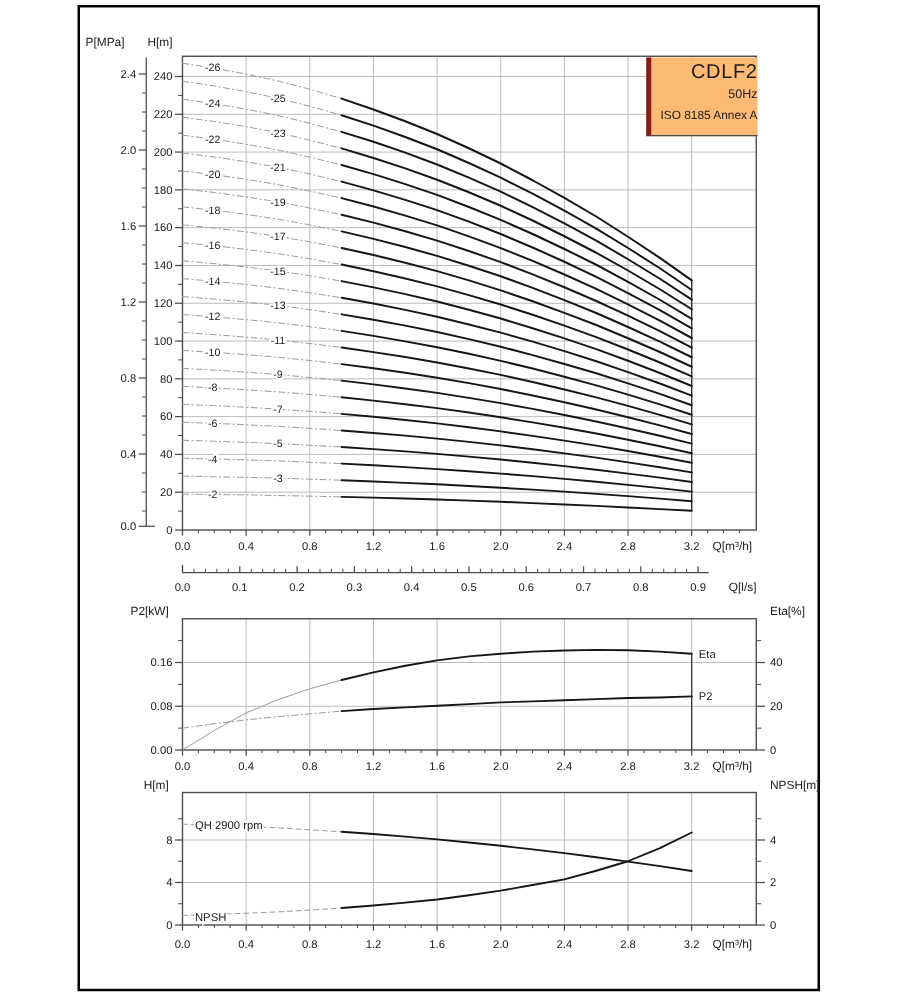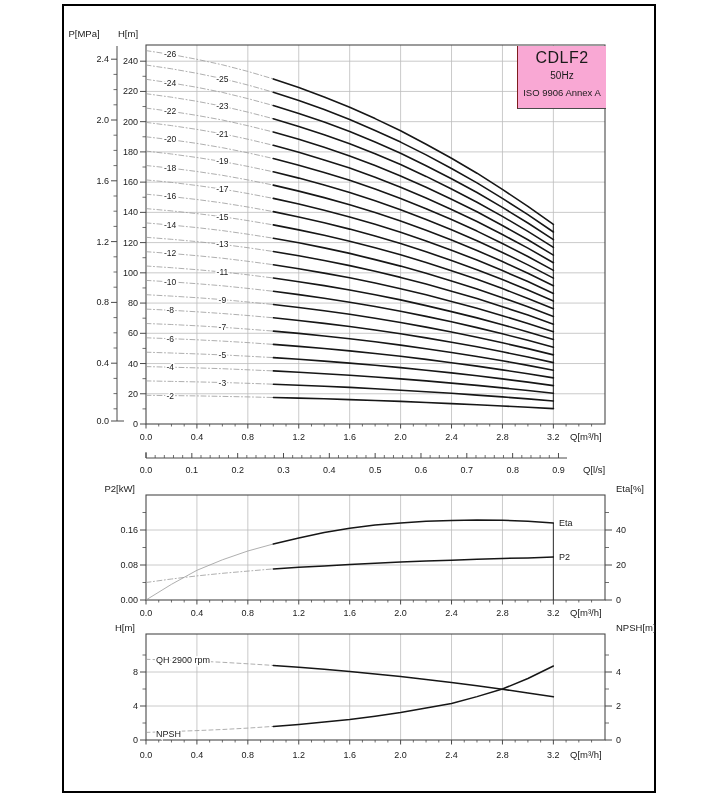--- a/index.html
+++ b/index.html
@@ -2,23 +2,23 @@
 <html><head>
 <meta charset="utf-8">
 <style>
   html,body{margin:0;padding:0;background:#fff;}
   .figure{position:relative;width:720px;height:800px;background:#fff;overflow:hidden;
           font-family:"Liberation Sans",sans-serif;color:#1a1a1a;}
   .outer-border{position:absolute;left:62px;top:4px;width:594px;height:789px;
                 border:2px solid #000;box-sizing:border-box;}
   #chart-svg{position:absolute;left:0;top:0;}
   svg text{font-family:"Liberation Sans",sans-serif;fill:#1a1a1a;}
-  .title-box{position:absolute;left:517px;top:46px;width:89px;height:63px;background:#f9a8d4;
-             border-left:1px solid #7f1d1d;border-bottom:1px solid #4a4a4a;box-sizing:border-box;
-             text-align:center;z-index:3;}
+  .title-box{position:absolute;left:517px;top:46px;width:89px;height:63px;background:#fdba74;
+             border-left:4px solid #7f1d1d;border-bottom:1px solid #4a4a4a;box-sizing:border-box;
+             text-align:right;z-index:3;}
   .title-box .model{font-size:16px;letter-spacing:.5px;margin-top:3px;}
   .title-box .freq{font-size:10px;margin-top:3px;}
   .title-box .standard{font-size:9.5px;margin-top:6px;}
 </style>
 </head>
 <body>
 
 <div class="figure">
   <div class="outer-border"></div>
 
@@ -556,15 +556,15 @@
           <line x1="578.82" y1="740" x2="578.82" y2="742.5" stroke="#4a4a4a" stroke-width="0.8"></line>
           <line x1="591.55" y1="740" x2="591.55" y2="742.5" stroke="#4a4a4a" stroke-width="0.8"></line>
           <text x="570" y="758" text-anchor="start" font-size="9.5">Q[m³/h]</text>
         </g>
       </g>
     </svg>
 
   <div class="title-box">
     <div class="model">CDLF2</div>
     <div class="freq">50Hz</div>
-    <div class="standard">ISO 9906 Annex A</div>
+    <div class="standard">ISO 8185 Annex A</div>
   </div>
 </div>
 
 </body></html>

